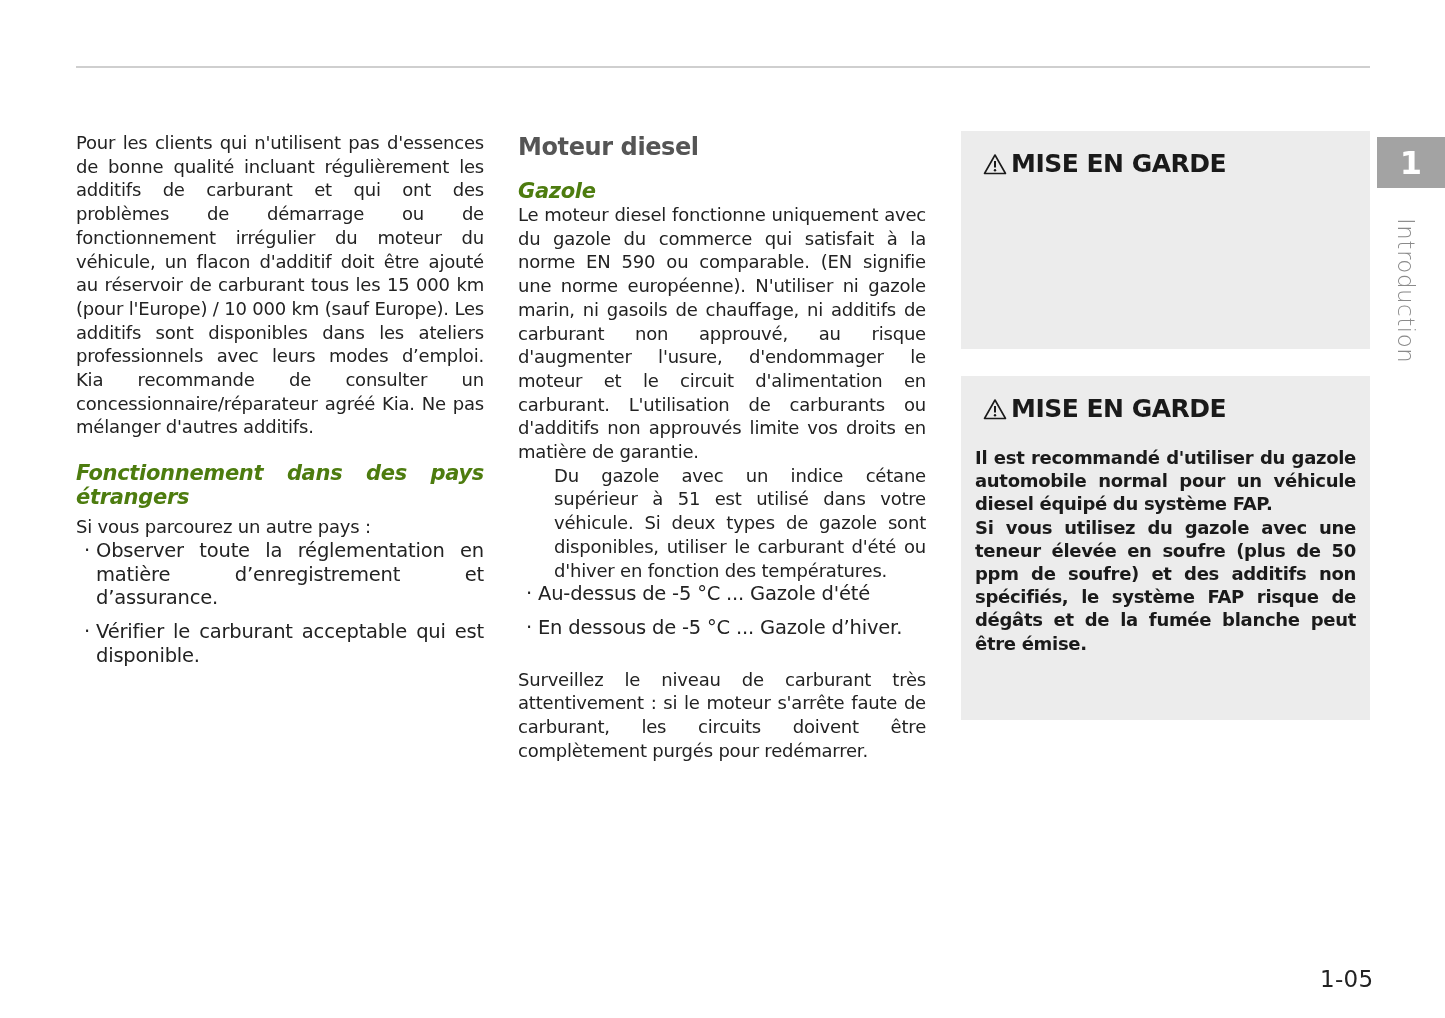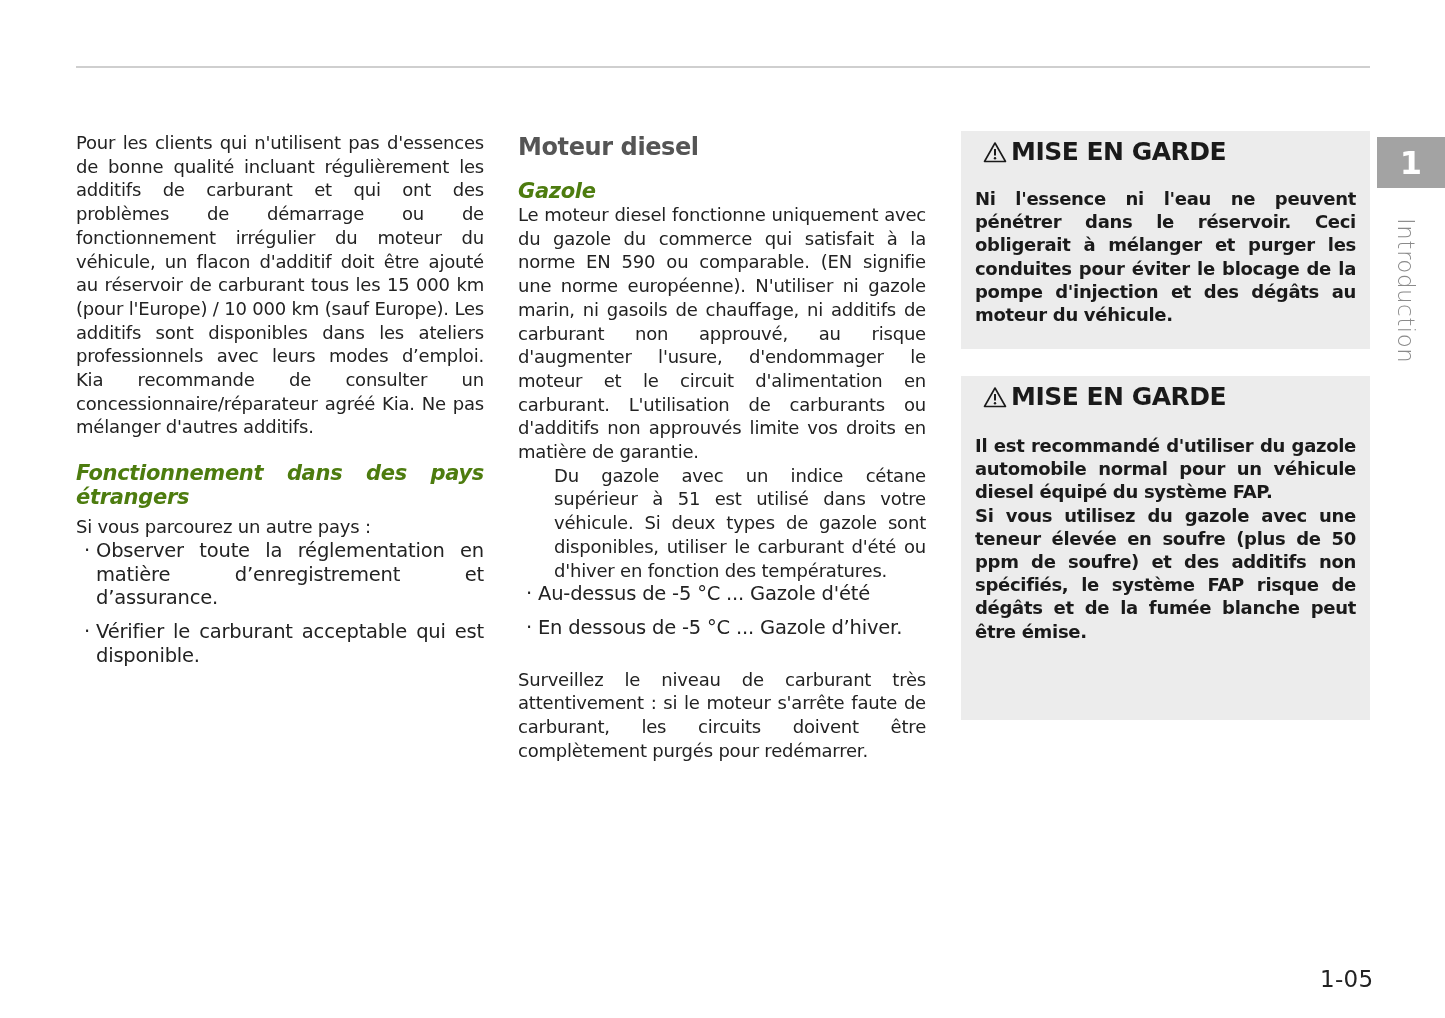--- a/index.html
+++ b/index.html
@@ -70,21 +70,21 @@
       text-align: justify;
       letter-spacing: -0.2px;
     }
     .bullet-list li .dot {
       position: absolute;
       left: 8px;
       top: 0;
     }
     .warning-box {
       background: #ececec;
-      padding: 4px 14px 12px 14px;
+      padding: 16px 14px 12px 14px;
       box-sizing: border-box;
     }
     .warning-title {
       display: flex;
       align-items: center;
       font-size: 25px;
       font-weight: bold;
       color: #1a1a1a;
       line-height: 34px;
       margin: 0 0 18px 8px;
@@ -202,21 +202,20 @@
 <div class="col col-right">
   <div class="warning-box" style="height:218px;">
     <div class="warning-title">
       <svg width="24" height="22" viewBox="0 0 24 22">
         <path d="M12 2 L22.5 20.5 L1.5 20.5 Z" fill="none" stroke="#1a1a1a" stroke-width="1.6" stroke-linejoin="round"></path>
         <line x1="12" y1="8" x2="12" y2="14.5" stroke="#1a1a1a" stroke-width="2"></line>
         <circle cx="12" cy="17.3" r="1.2" fill="#1a1a1a"></circle>
       </svg>
       <span>MISE EN GARDE</span>
     </div>
-    <p class="warning-text" lang="fr" style="hyphens:auto;">Ni l'essence ni l'eau ne peuvent pénétrer dans le réservoir. Ceci obligerait à mélanger et purger les conduites pour éviter le blocage de la pompe d'injection et des dégâts au moteur du véhicule.</p>
   </div>
 
   <div style="height:27px;"></div>
 
   <div class="warning-box" style="height:344px;">
     <div class="warning-title" style="margin-bottom:20px;">
       <svg width="24" height="22" viewBox="0 0 24 22">
         <path d="M12 2 L22.5 20.5 L1.5 20.5 Z" fill="none" stroke="#1a1a1a" stroke-width="1.6" stroke-linejoin="round"></path>
         <line x1="12" y1="8" x2="12" y2="14.5" stroke="#1a1a1a" stroke-width="2"></line>
         <circle cx="12" cy="17.3" r="1.2" fill="#1a1a1a"></circle>

